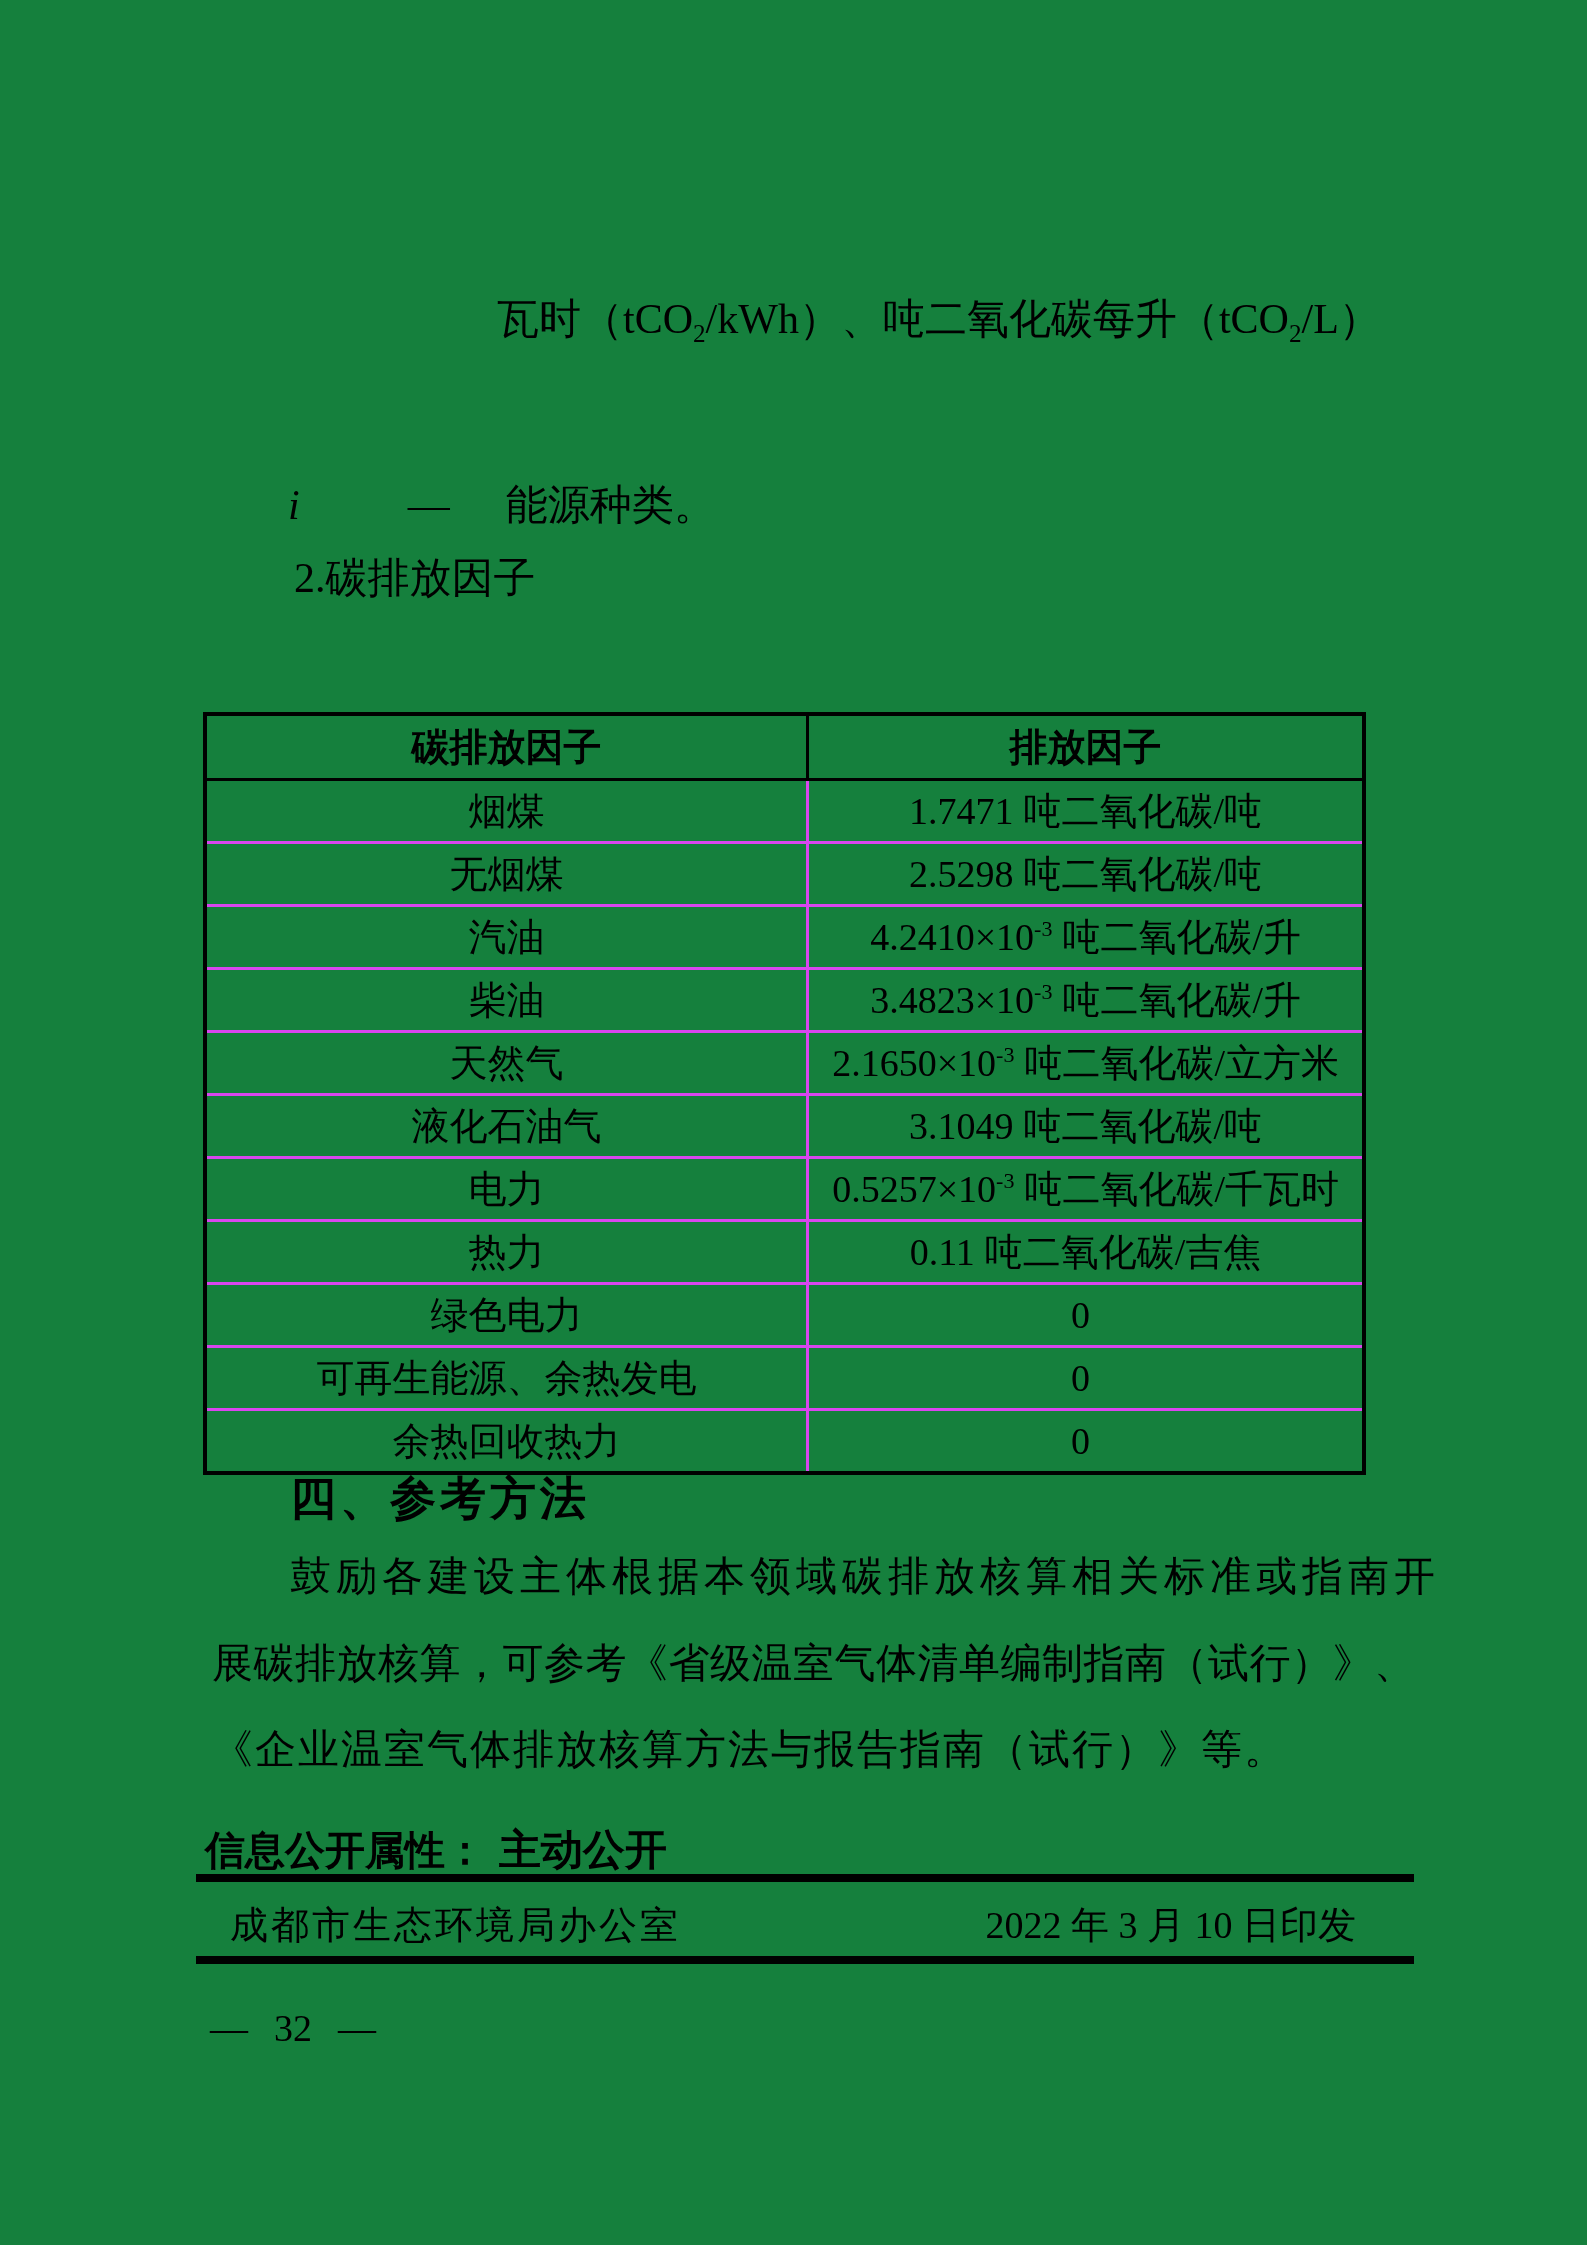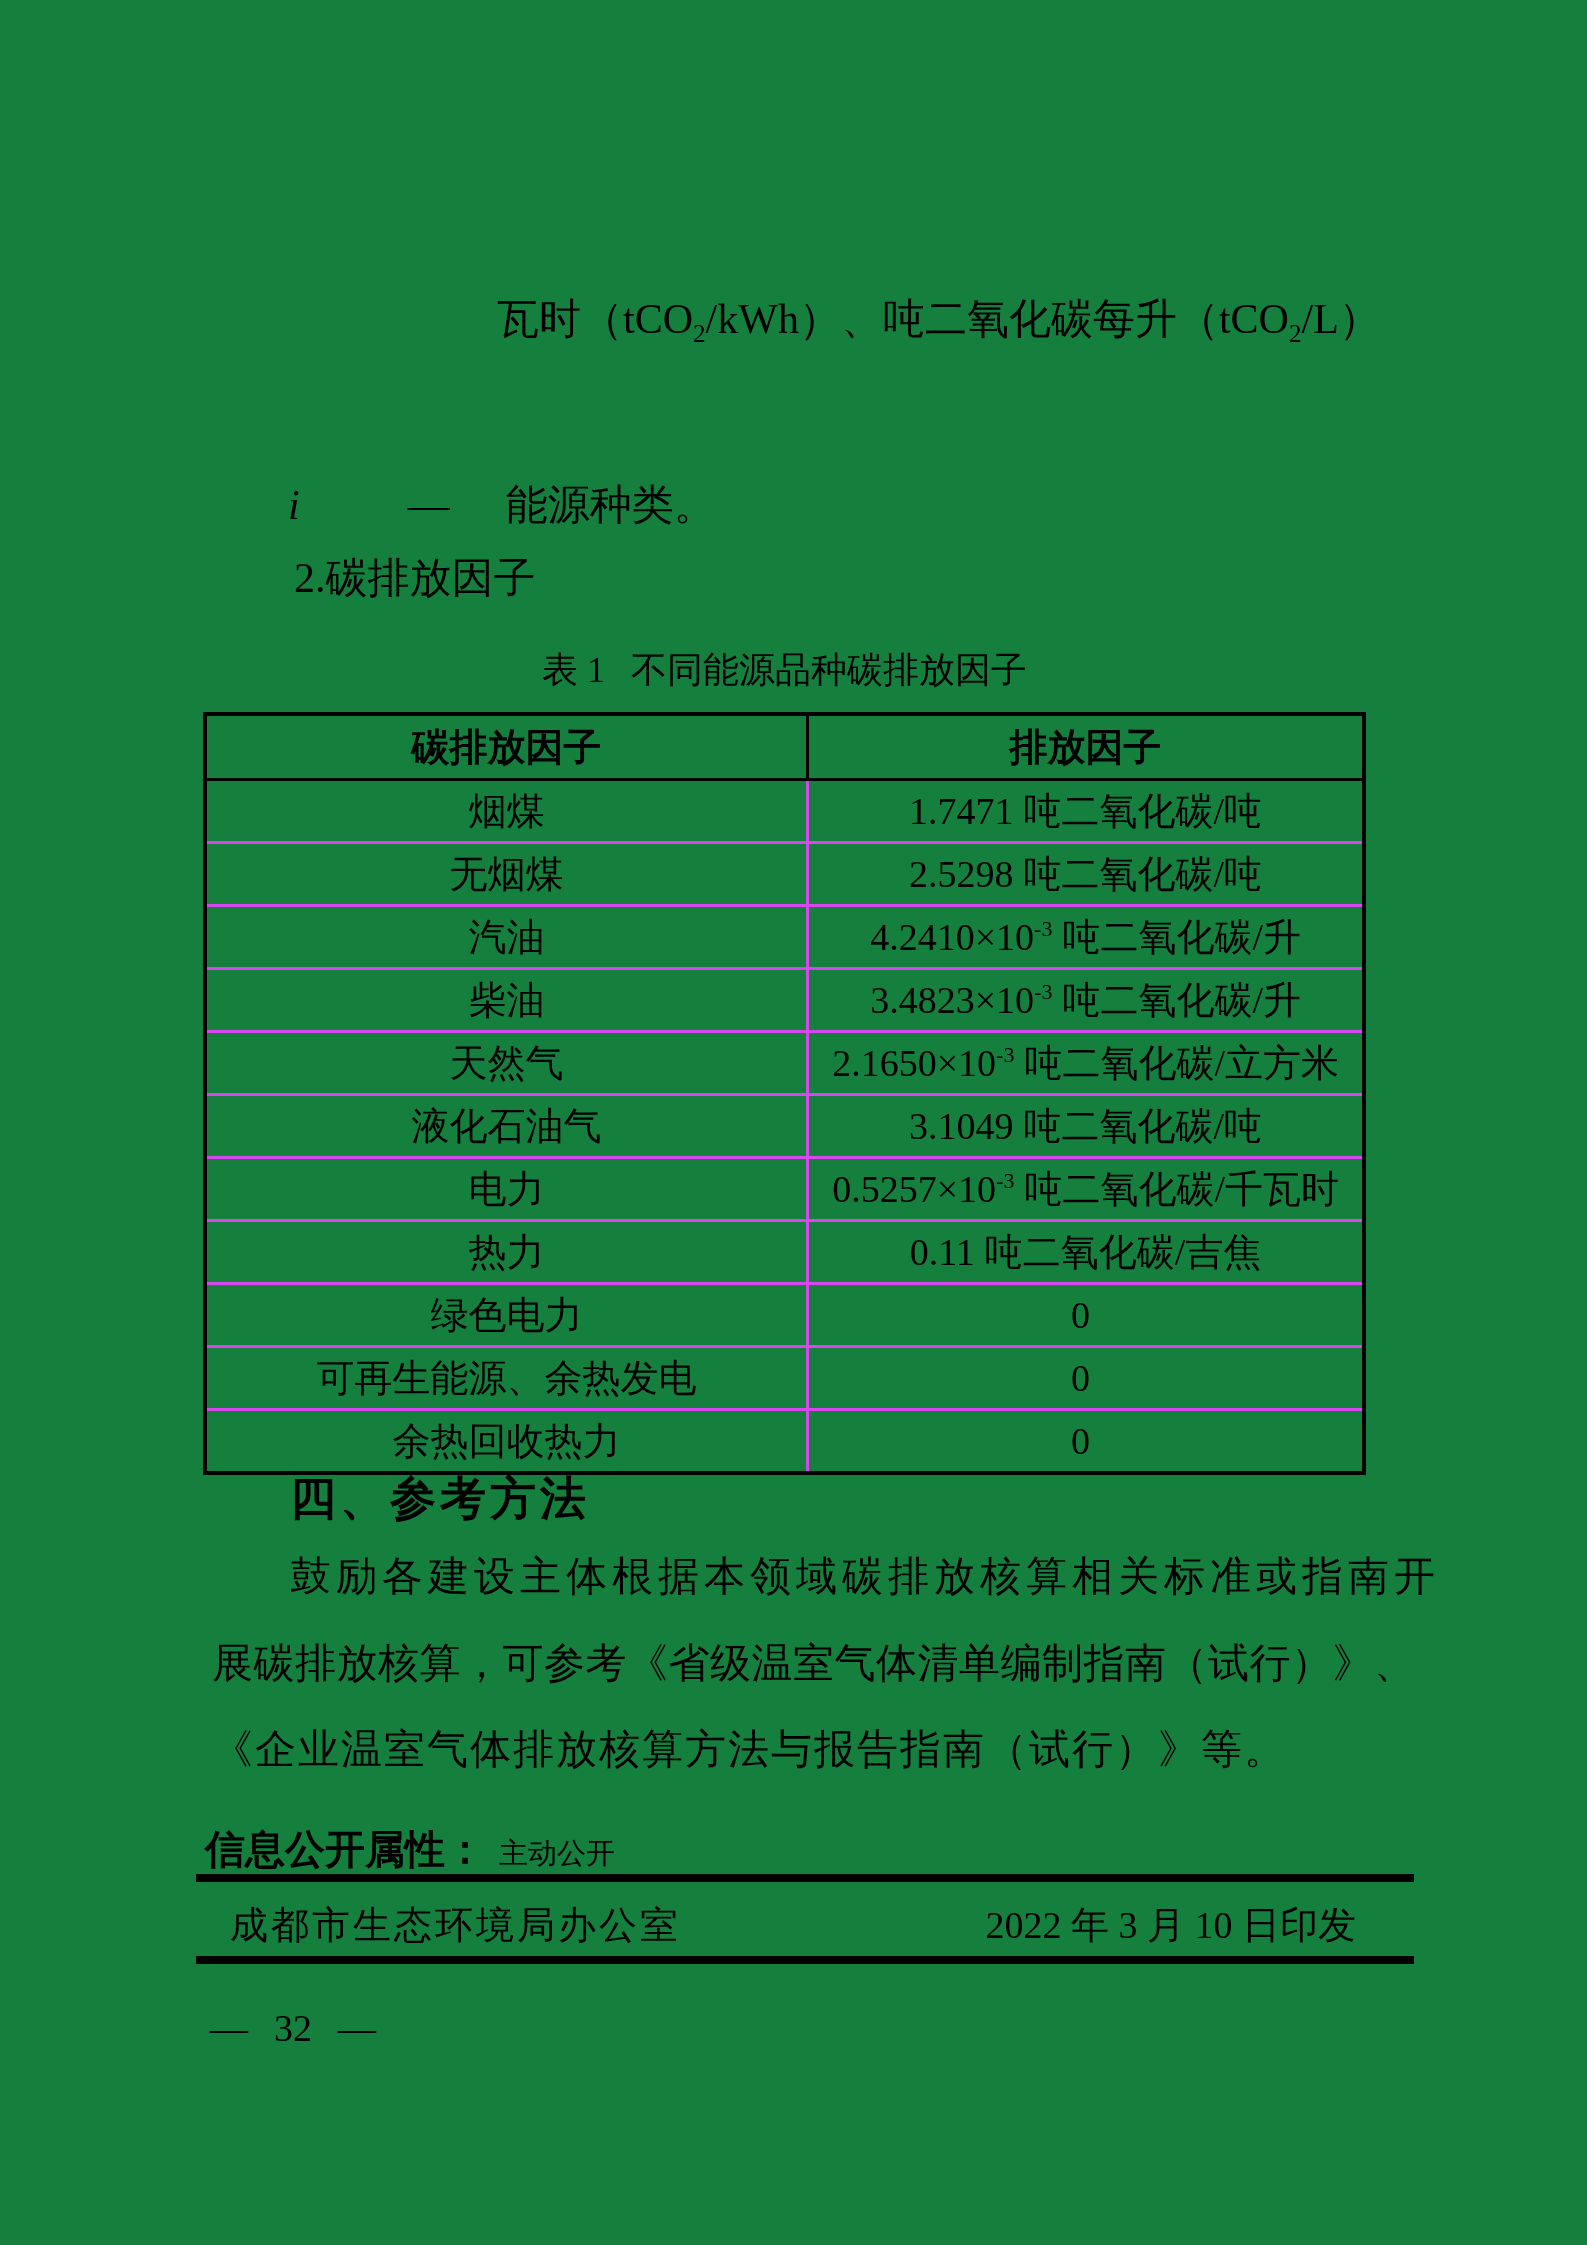--- a/index.html
+++ b/index.html
@@ -53,41 +53,40 @@
   .para{font-size:41px;}
   .p1{left:290px;top:1549px;letter-spacing:5px;}
   .p2{left:212px;top:1636px;letter-spacing:0.5px;}
   .p3{left:212px;top:1722px;letter-spacing:2px;}
 
   .info-line{left:205px;top:1822px;font-size:40px;}
   .info-line .lbl{
     font-family:Liberation Mono, monospace;
     font-weight:bold;margin-right:14px;
   }
-  .info-line .val{font-weight:normal;font-size:29px;}
+  .info-line .val{font-weight:bold;font-size:42px;}
   .rule{left:196px;width:1218px;height:8px;background:#000;}
   .rule1{top:1874px;}
   .rule2{top:1956px;}
   .issuer{left:230px;top:1900px;font-size:38px;letter-spacing:3px;}
   .issue-date{right:231px;top:1900px;font-size:38px;}
   .pagenum{left:210px;top:2006px;font-size:38px;display:flex;gap:26px;}
 </style>
 </head>
 <body>
 
 <div class="page">
 
   <div class="abs formula line-wh"><span>瓦时（tCO</span><sub>2</sub><span>/kWh）、吨二氧化碳每升（tCO</span><sub>2</sub><span>/L）</span></div>
 
 
   <div class="abs line-i"><span class="sym">i</span><span class="dash">—</span><span>能源种类。</span></div>
 
   <div class="abs line-s2">2.碳排放因子</div>
 
-  <div class="abs table-caption"><span class="cap-label">表 1</span><span>不同能源品种碳排放因子</span></div>
 
   <table class="factors">
     <colgroup>
         <col class="c1">
         <col class="c2">
       </colgroup>
     <thead>
       <tr>
         <th>碳排放因子</th>
         <th>排放因子</th>

